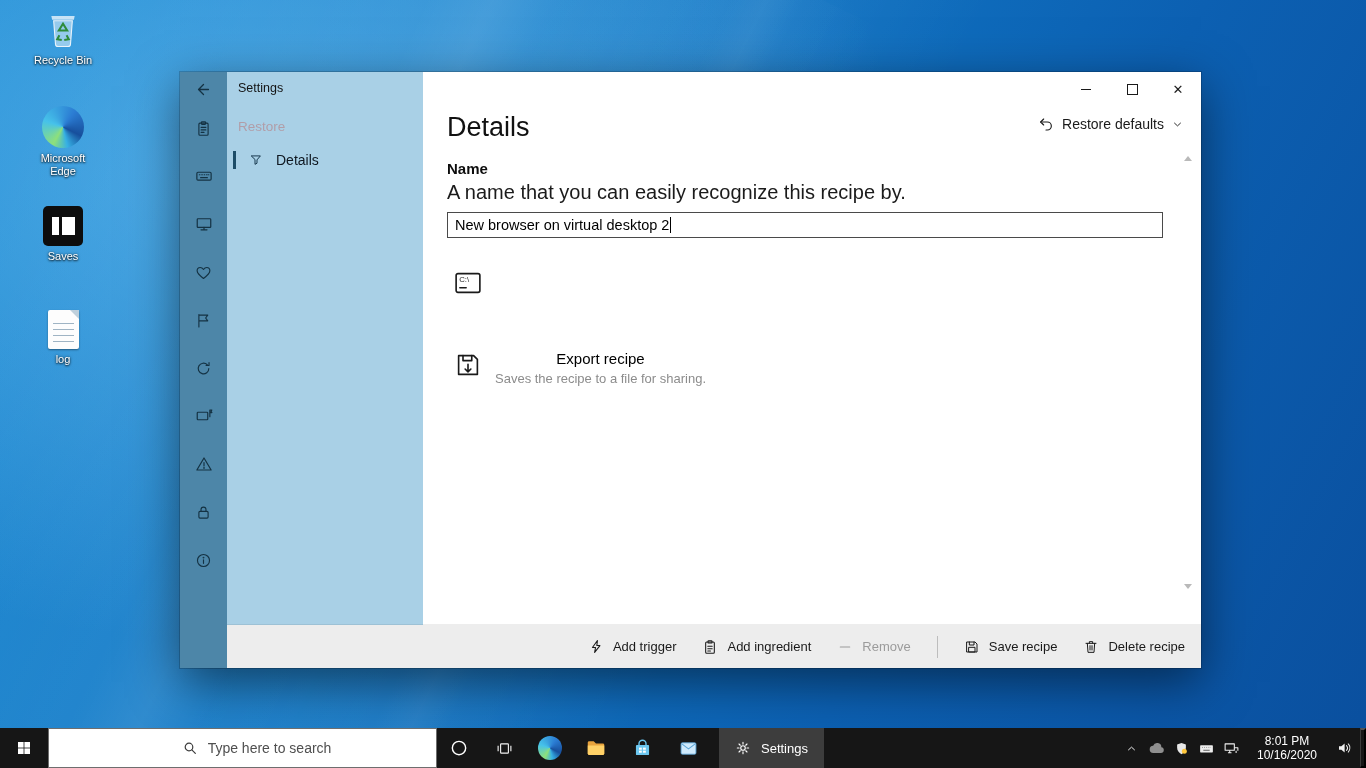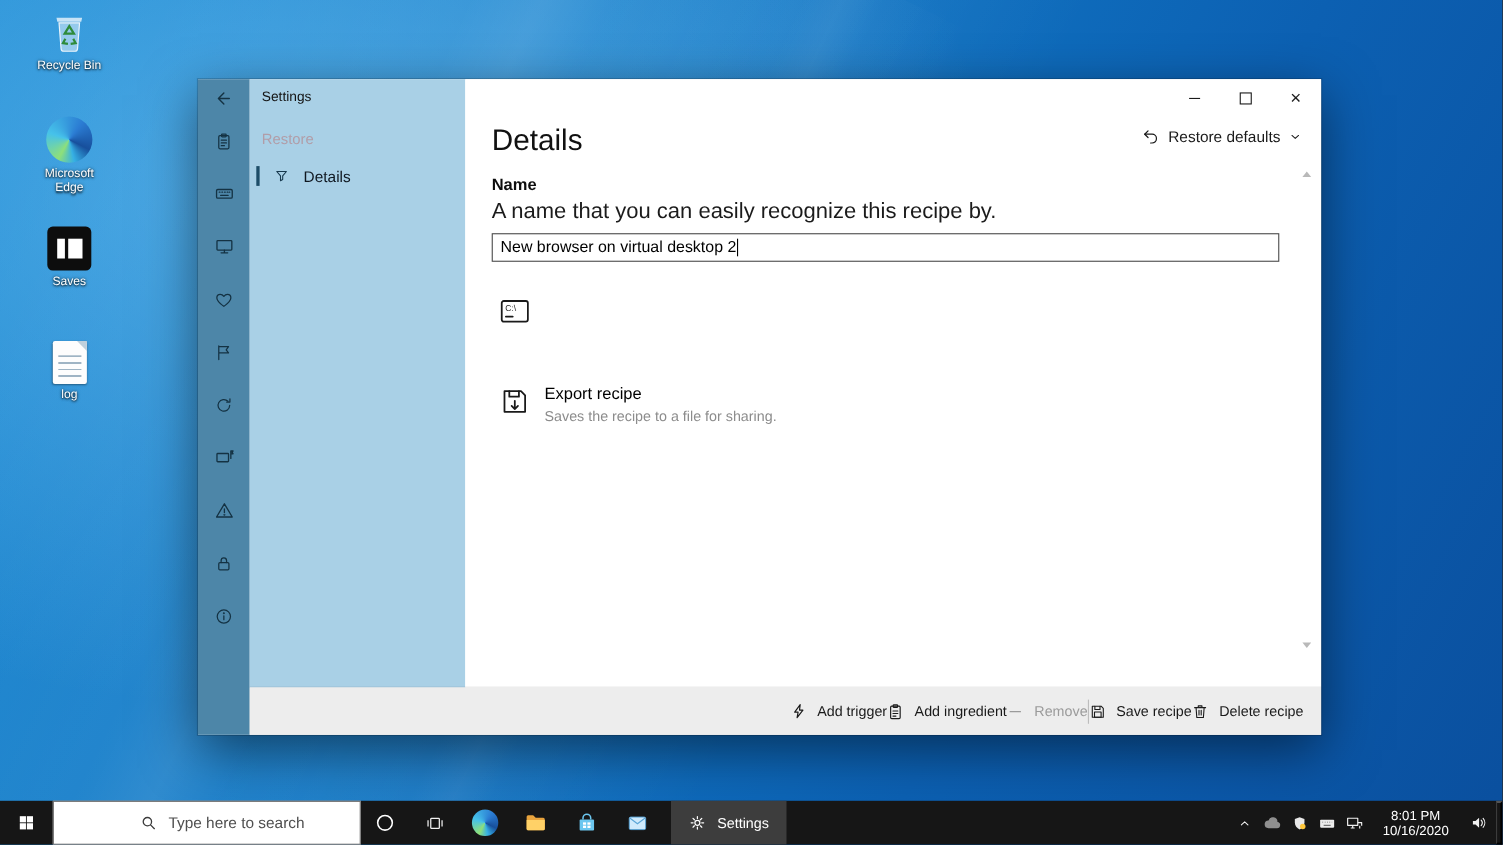--- a/index.html
+++ b/index.html
@@ -54,38 +54,38 @@
     font-size:14px;color:#1a1a1a;padding:0;font-family:inherit;}
   .tri{width:0;height:0;position:absolute;right:9px;}
   .tri.up{top:84px;border-left:4px solid transparent;border-right:4px solid transparent;border-bottom:5px solid #b9b9b9;}
   .tri.down{top:512px;border-left:4px solid transparent;border-right:4px solid transparent;border-top:5px solid #b9b9b9;}
   .name-label{position:absolute;left:24px;top:88px;font-size:15px;font-weight:700;color:#0d0d0d;}
   .name-desc{position:absolute;left:24px;top:109px;font-size:20px;color:#1b1b1b;}
   .name-input{position:absolute;left:24px;top:140px;width:700px;height:24px;border:1px solid #4a4a4a;background:#fff;
     display:flex;align-items:center;padding:0 7px;font-size:14.5px;color:#000;}
   .caret{display:inline-block;width:1px;height:16px;background:#000;margin-left:1px;}
   .action-row{position:absolute;left:30px;display:flex;gap:12px;background:none;border:none;padding:0;text-align:left;font-family:inherit;}
-  .action-row.r1{top:196px;} .action-row.r2{top:278px;}
+  .action-row.r1{top:196px;} .action-row.r2{top:278px;text-align:center;}
   .action-ic{color:#1a1a1a;display:flex;}
   .action-title{font-size:15px;color:#000;}
   .action-desc{font-size:13px;color:#8c8c8c;margin-top:4px;}
 
   .cmdbar{position:absolute;left:47px;top:553px;width:974px;height:43px;background:#ededed;
-    display:flex;align-items:center;justify-content:flex-end;padding-right:16px;box-sizing:border-box;
+    display:flex;align-items:center;justify-content:flex-end;gap:26px;padding-right:16px;box-sizing:border-box;
     box-shadow:0 -1px 0 rgba(0,0,0,.07);}
   .cmd-btn{display:flex;align-items:center;gap:9px;background:none;border:none;font-size:13px;color:#1a1a1a;
     padding:0;font-family:inherit;}
   .cmd-btn.disabled{color:#9b9b9b;}
   .cmd-sep{width:1px;height:22px;background:#bdbdbd;}
 
   
   .taskbar{position:absolute;left:0;bottom:0;width:1366px;height:40px;background:#161616;display:flex;align-items:stretch;color:#fff;}
   .tb-btn{display:flex;align-items:center;justify-content:center;background:none;border:none;padding:0;color:#fff;}
   .tb-start{width:48px;}
-  .tb-search{width:280px;background:#fff;border:1px solid #6e6e6e;box-sizing:border-box;display:flex;align-items:center;gap:10px;
+  .tb-search{width:389px;background:#fff;border:1px solid #6e6e6e;box-sizing:border-box;display:flex;align-items:center;gap:10px;
     padding-left:28px;}
   .tb-search span{font-size:14px;color:#4f4f4f;}
   .tb-ic{width:46px;}
   .tb-cortana{width:44px;}
   .tb-app-active{display:flex;align-items:center;gap:10px;padding:0 16px;margin-left:8px;background:#3d3d3d;border:none;color:#fff;
     font-size:13px;font-family:inherit;}
   .tray{margin-left:auto;display:flex;align-items:center;}
   .tray-btn{width:25px;height:40px;display:flex;align-items:center;justify-content:center;background:none;border:none;padding:0;color:#f1f1f1;}
   .tray-clock{width:86px;text-align:center;font-size:12px;line-height:14.5px;color:#fff;background:none;border:none;padding:0 4px;font-family:inherit;}
   .tray-vol{width:30px;}

